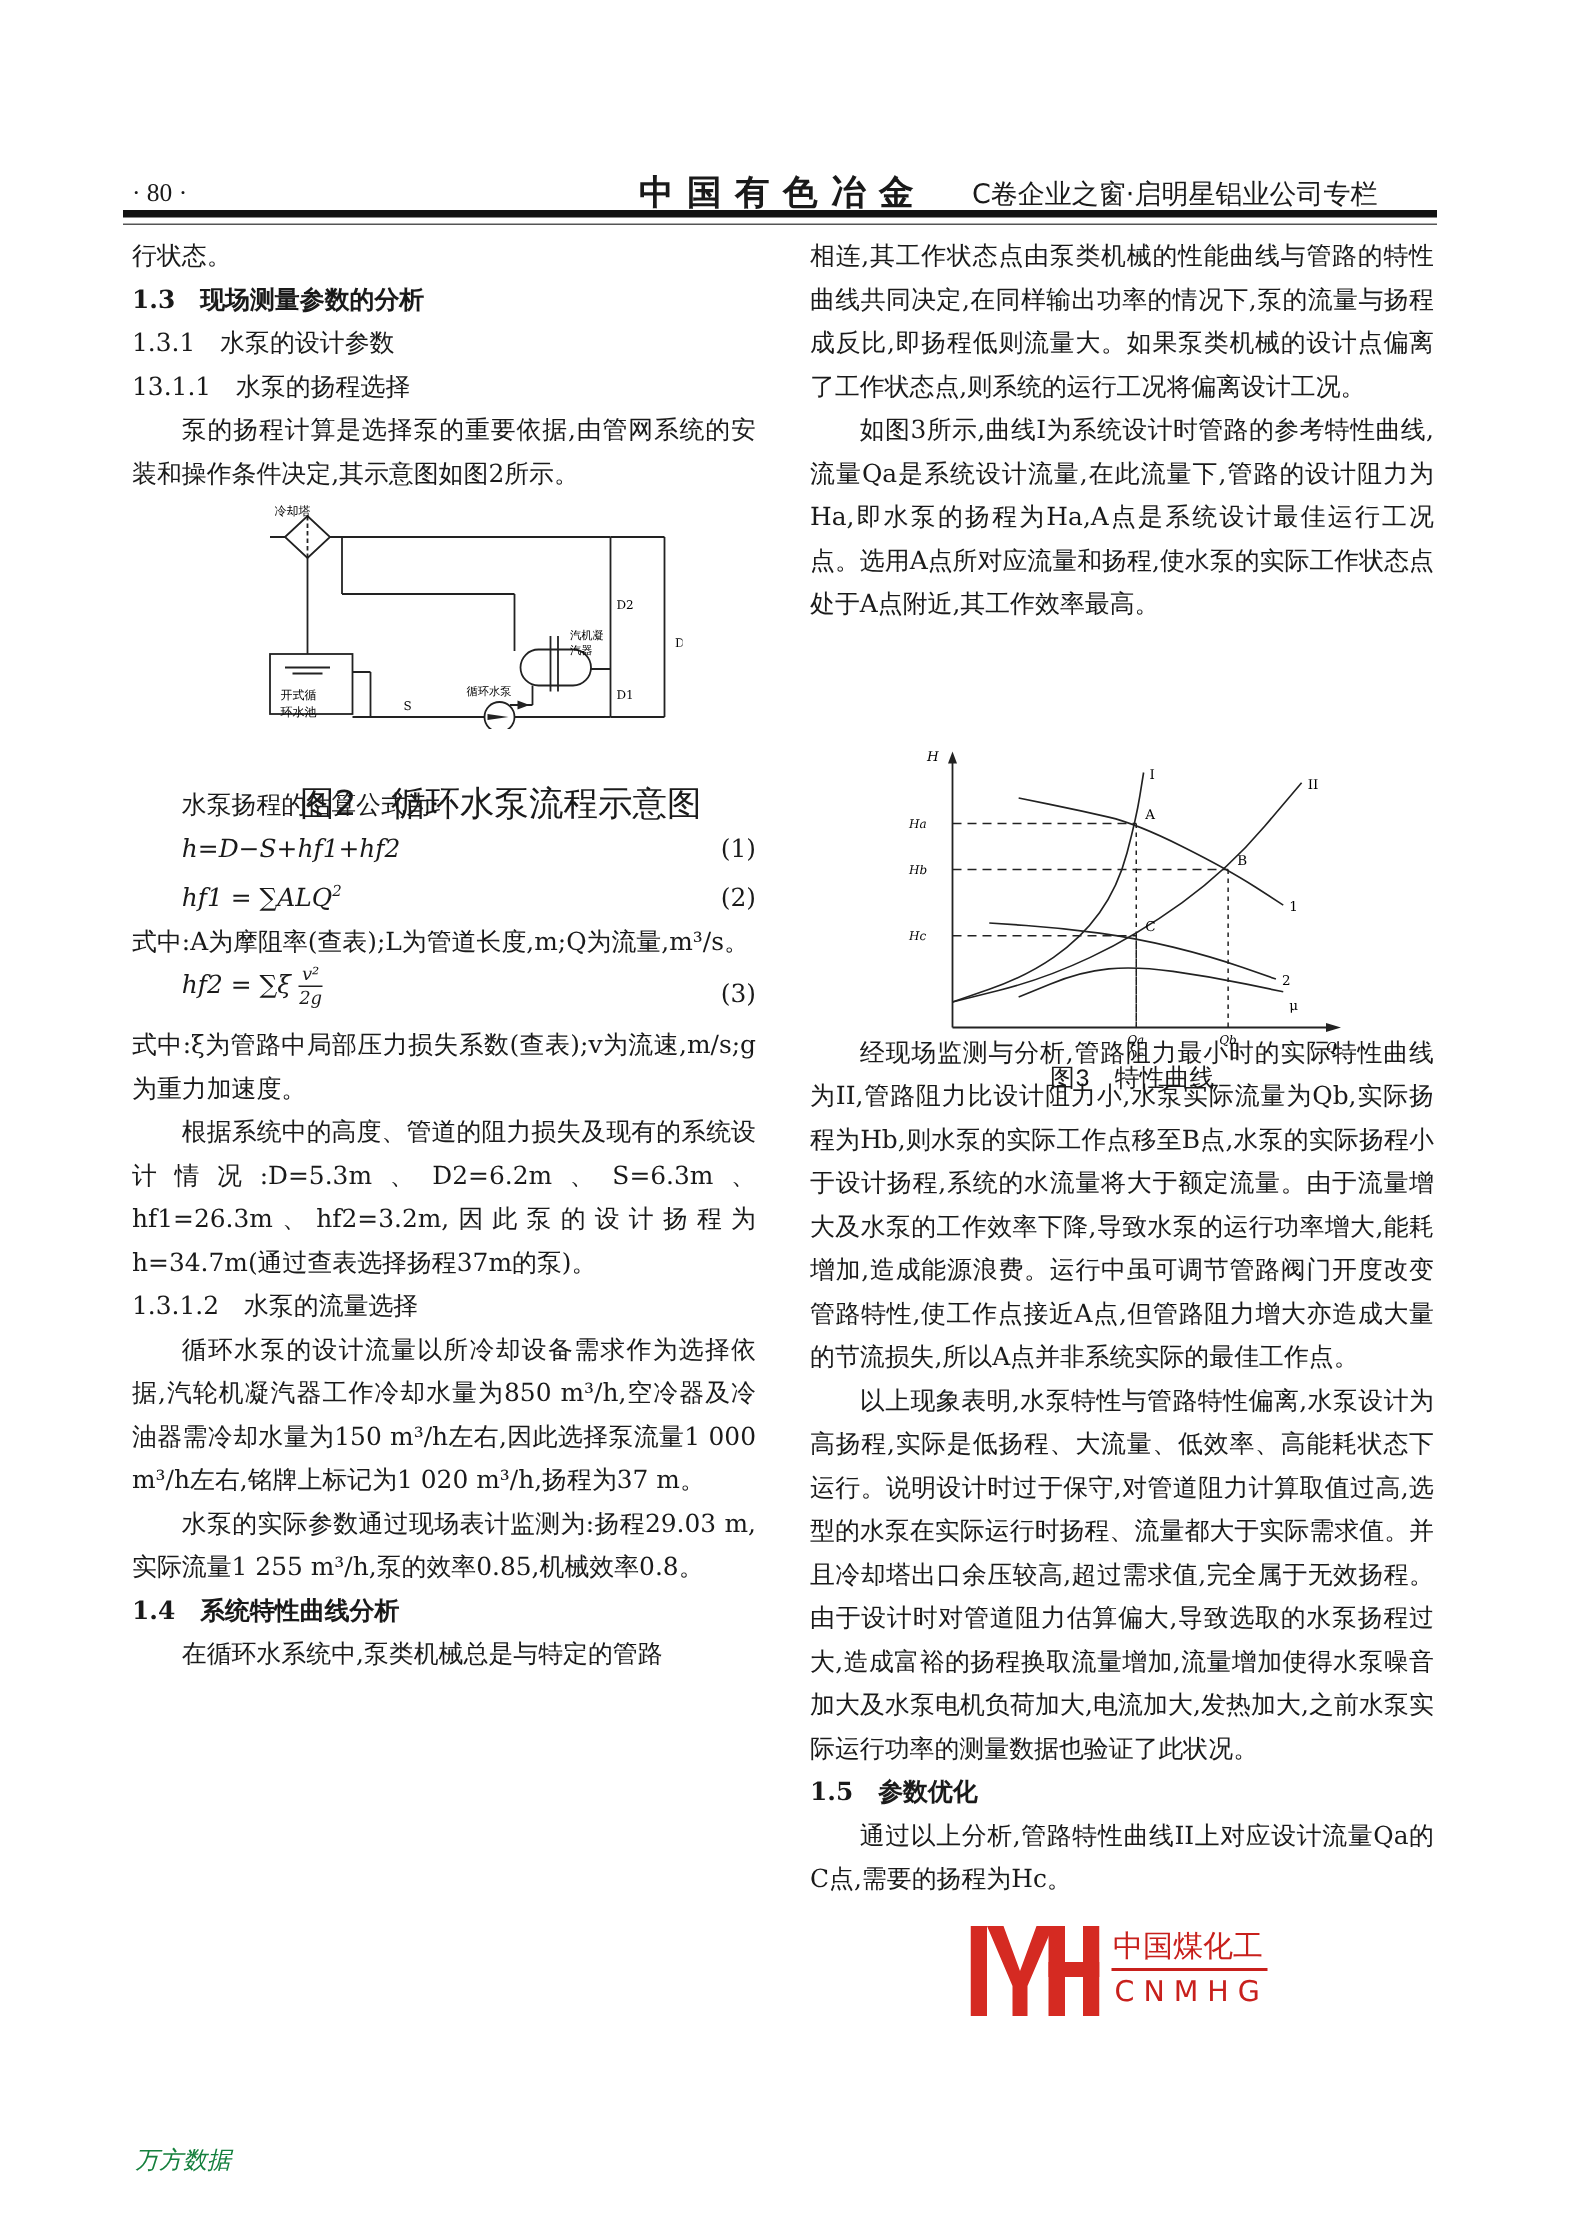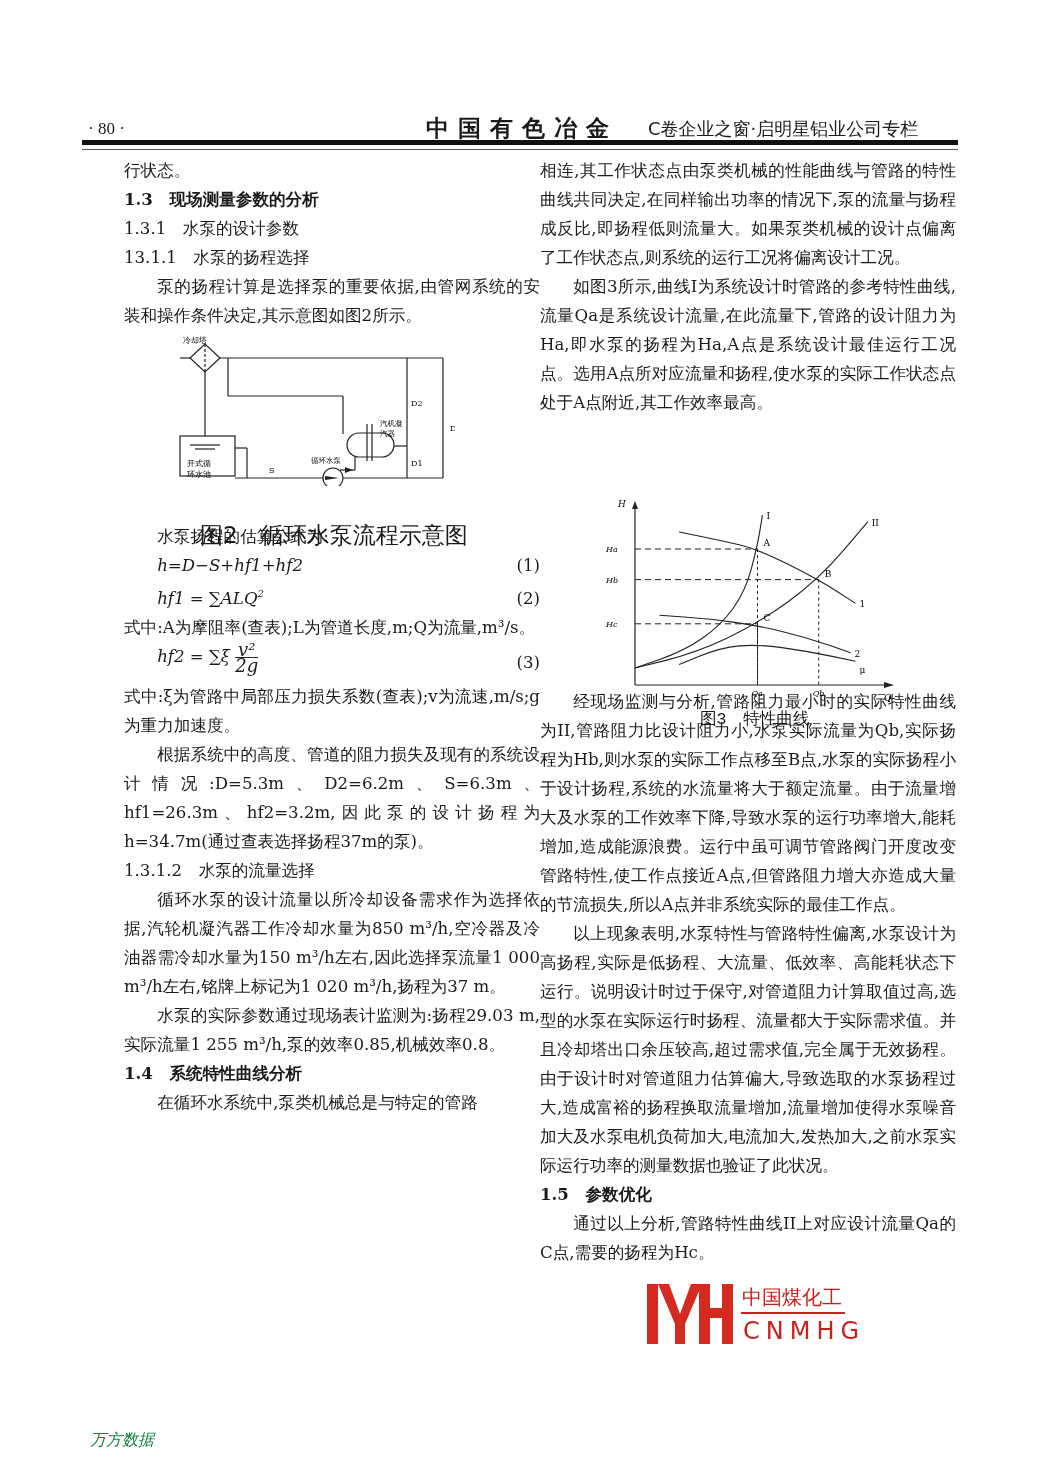--- a/index.html
+++ b/index.html
@@ -6,45 +6,45 @@
   body { width:1046px; height:1475px; position:relative; overflow:hidden;
          font-family:"DejaVu Serif","Liberation Serif",serif; color:#1a1a1a; }
   .header { position:absolute; left:88px; top:100px; width:868px; height:36px;margin-top:13px; }
   .page-num { position:absolute; left:0; top:6px; font-size:17px; font-family:"Liberation Serif",serif; }
   .journal { position:absolute; left:338px; top:0; font-size:23px; font-weight:bold; letter-spacing:9px; font-family:"DejaVu Sans",sans-serif; }
   .column-title { position:absolute; left:560px; top:4px; font-size:18px; font-family:"DejaVu Sans",sans-serif; }
   .rule-thick { position:absolute; left:82px; top:140px; width:876px; height:5px; background:#111; }
   .rule-thin { position:absolute; left:82px; top:149px; width:876px; height:1px; background:#555; }
 
   .col { position:absolute; font-size:16.6px; line-height:29px; text-align:justify; }
-  .col-left { left:88px; top:156px; width:416px;margin-left:36px; }
+  .col-left { left:88px; top:156px; width:416px; }
   .col-right { left:540px; top:156px; width:416px; }
   .col p { margin:0; }
   .indent { text-indent:2em; }
   .h2 { font-weight:bold; }
   .h3 { }
   .eq { position:relative; padding-left:2em; font-style:italic; height:29px; }
   .eq .num { position:absolute; right:0; top:0; font-style:normal; }
   .eq-tall { height:40px; }
-  .frac { display:inline-block; vertical-align:middle; text-align:center; font-size:18px; line-height:15px; }
+  .frac { display:inline-block; vertical-align:middle; text-align:center; font-size:12px; line-height:15px; }
   .frac .top { display:block; border-bottom:1px solid #222; padding:0 2px; }
   .frac .bot { display:block; }
   sup, sub { font-size:10px; line-height:0; }
 
   .fig2 { position:absolute; left:175px; top:336px; width:280px; height:150px; }
   .fig2-caption { position:absolute; left:200px; top:520px; font-size:23px; font-family:"DejaVu Sans",sans-serif; }
   .fig3 { position:absolute; left:600px; top:495px; width:300px; height:210px; }
   .fig3-caption { position:absolute; left:700px; top:708px; font-size:16.6px; font-family:Liberation Mono, monospace; }
   .svg-text { font-family:"DejaVu Serif",serif; }
 
   .watermark { position:absolute; left:647px; top:1284px; width:212px; height:60px;padding-left:16px; }
   .wm-logo { position:absolute; left:0; top:0; width:86px; height:60px; }
   .wm-cn { position:absolute; left:95px; top:0px; font-size:20px; color:#c8201c; font-family:"DejaVu Sans",sans-serif; white-space:nowrap; }
   .wm-line { position:absolute; left:94px; top:28px; width:104px; height:2px; background:#c8201c; }
-  .wm-en { position:absolute; left:96px; top:33px; font-size:24px; color:#c8201c; letter-spacing:6px; font-family:"DejaVu Sans",sans-serif; }
+  .wm-en { position:absolute; left:96px; top:33px; font-size:19px; color:#c8201c; letter-spacing:6px; font-family:"DejaVu Sans",sans-serif; }
   .footer { position:absolute; left:90px; top:1430px; font-size:16px; font-family:"DejaVu Sans",sans-serif; color:#15803d;font-style:italic; }
 </style>
 </head>
 <body>
 
 <div class="header">
   <span class="page-num">· 80 ·</span>
   <span class="journal">中国有色冶金</span>
   <span class="column-title">C卷企业之窗·启明星铝业公司专栏</span>
 </div>

